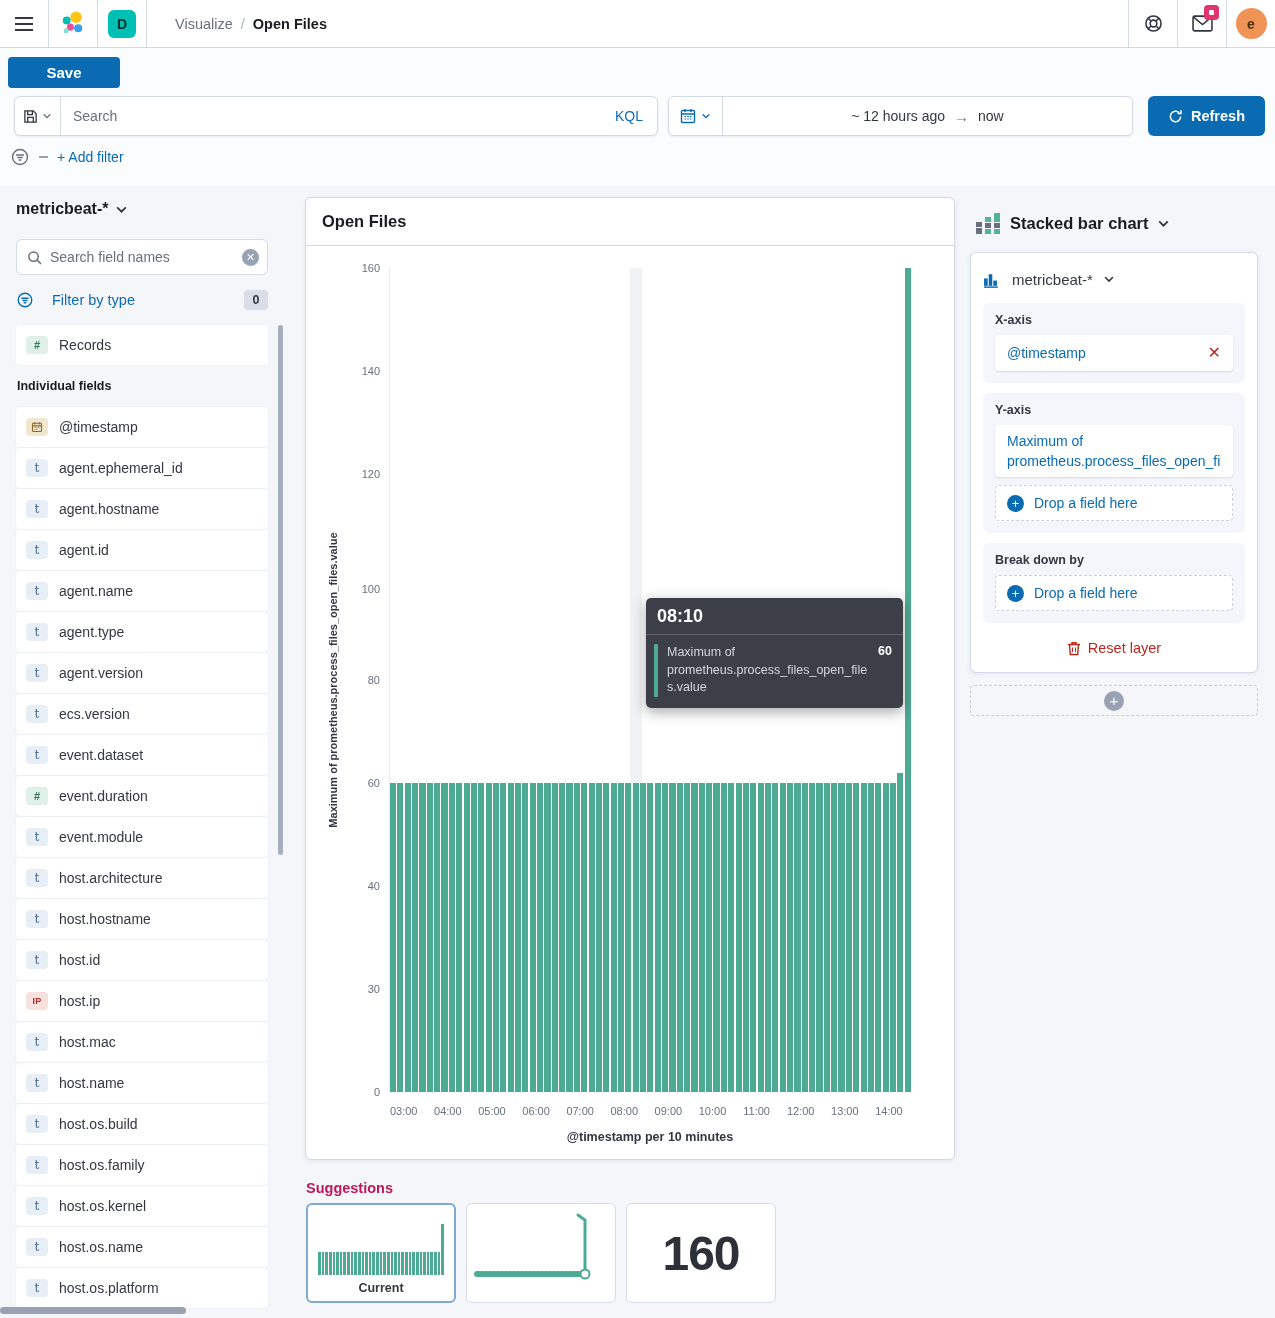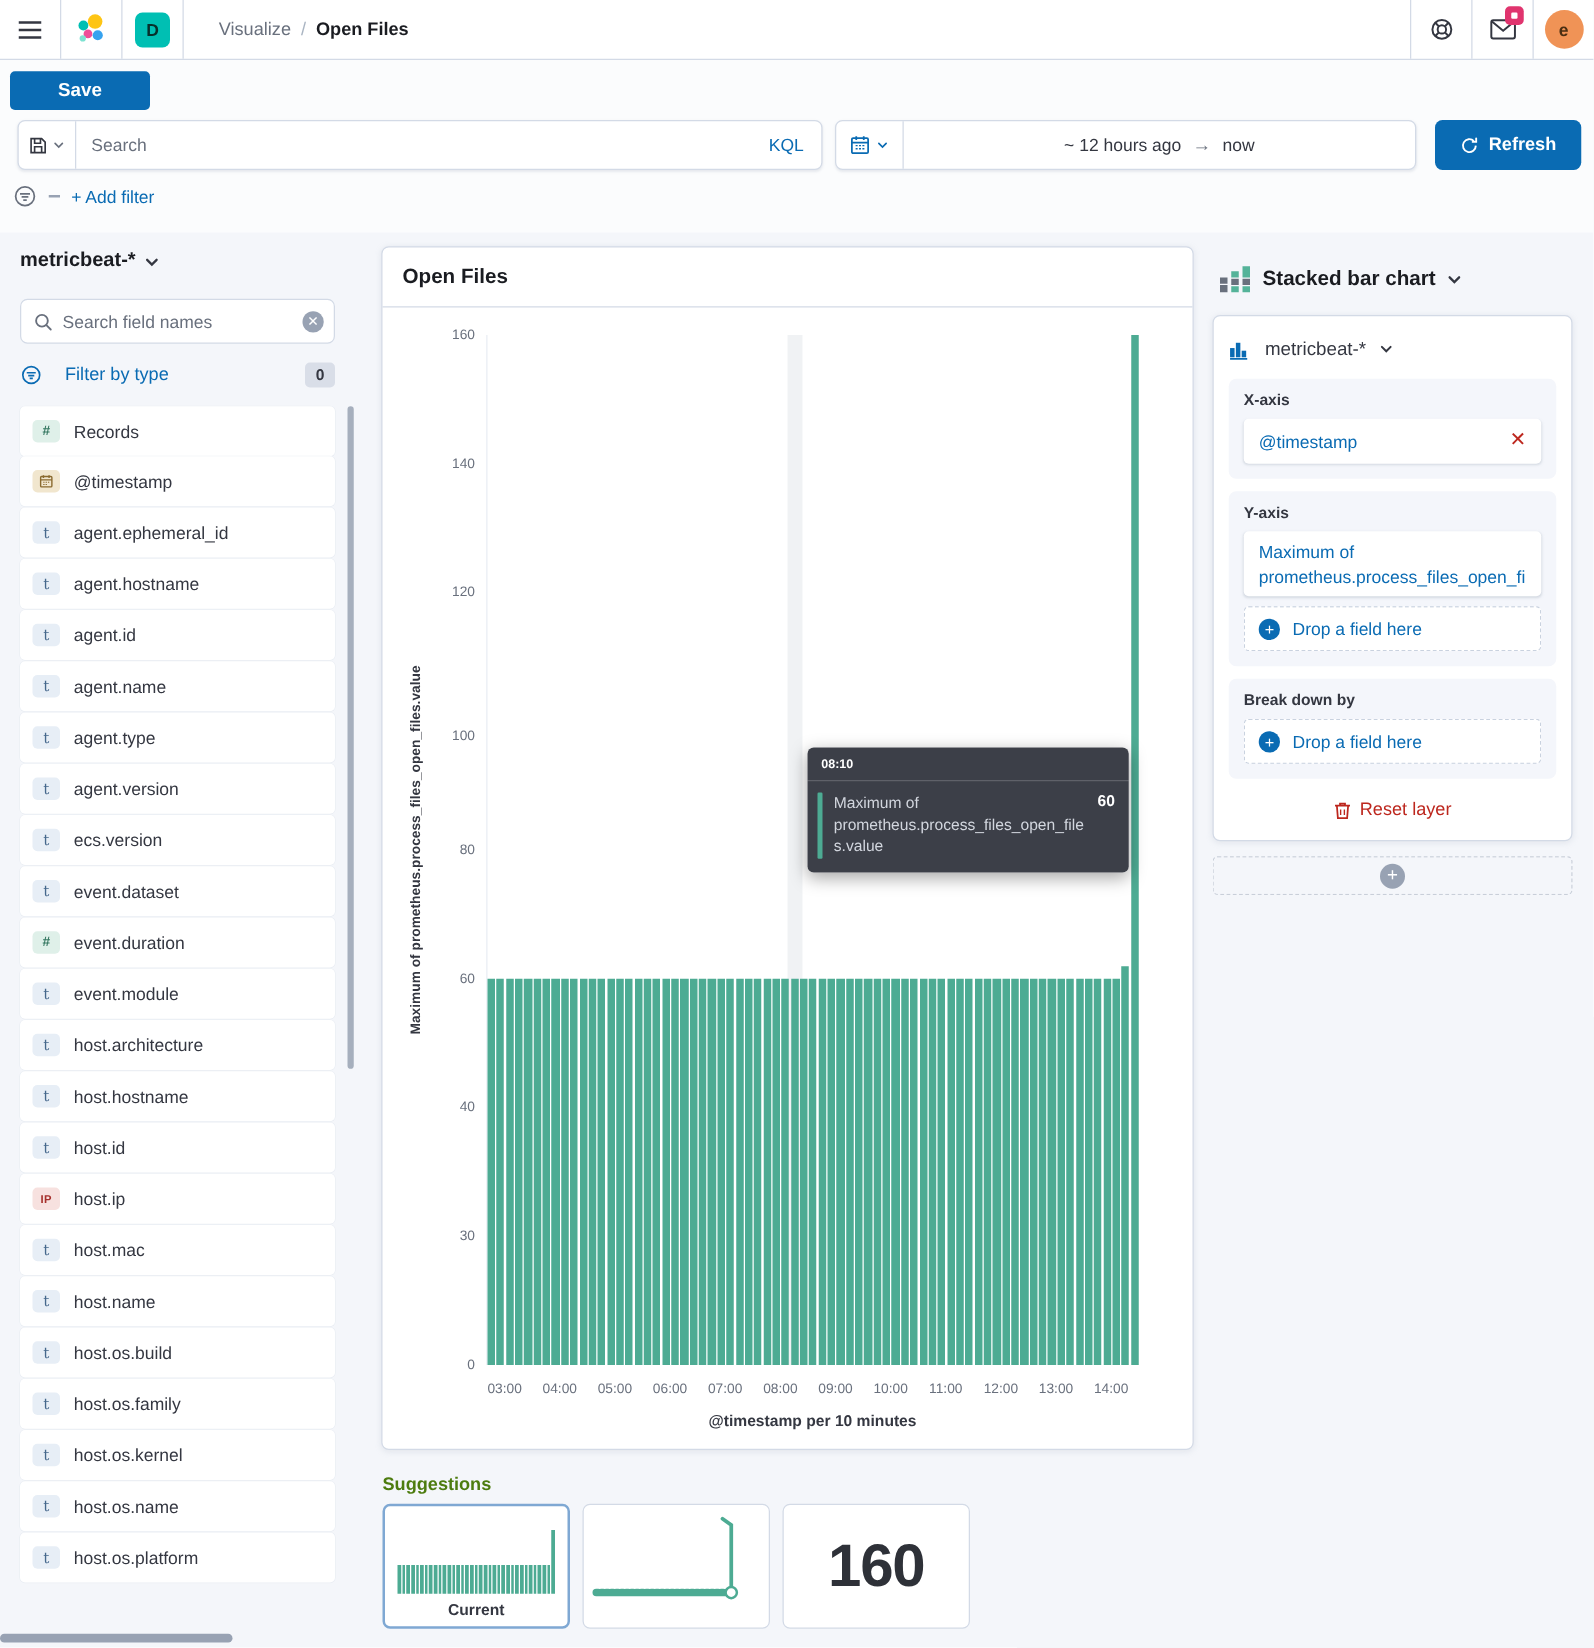--- a/index.html
+++ b/index.html
@@ -96,21 +96,21 @@
   .ylab { position:absolute; right:0; font-size:11px; color:#69707D; }
   .y-labels { position:absolute; left:30px; top:70px; width:44px; height:824px; }
   .y-title { position:absolute; top:482px; left:27px; transform:translate(-50%,-50%) rotate(-90deg);
     white-space:nowrap; font-size:11px; font-weight:700; color:#343741; }
   .xlab { position:absolute; transform:translateX(-50%); font-size:11px; color:#69707D; top:0; }
   .x-labels { position:absolute; left:83px; top:907px; width:522px; height:14px; }
   .x-title { position:absolute; top:932px; left:344px; transform:translateX(-50%); font-size:12.5px; font-weight:700; color:#343741; }
 
   .tooltip { position:absolute; left:340px; top:400px; width:257px; background:rgba(52,55,65,0.96);
     border-radius:5px; box-shadow:0 4px 14px rgba(0,0,0,.35); z-index:8; }
-  .tt-header { padding:8px 11px 7px; font-size:10px; font-weight:700; color:#fff;
+  .tt-header { padding:8px 11px 7px; font-size:18px; font-weight:700; color:#fff;
     border-bottom:1px solid rgba(255,255,255,0.18); }
   .tt-body { display:flex; align-items:flex-start; padding:9px 11px 11px 8px; }
   .tt-stripe { width:4px; align-self:stretch; background:#4DAB93; border-radius:1px; margin-right:9px; flex:none; }
   .tt-label { flex:1; font-size:12.5px; color:#D2D6DE; line-height:1.4; overflow-wrap:anywhere; }
   .tt-value { font-size:12.5px; font-weight:700; color:#fff; margin-left:10px; }
 
   
   .cfg-header { position:absolute; left:975px; top:212px; display:flex; align-items:center; gap:9px;
     font-size:16.5px; font-weight:700; color:#1A1C21; cursor:pointer; }
   .cfg-col { position:absolute; left:970px; top:252px; width:288px; }
@@ -129,21 +129,21 @@
   .plus-circle { width:17px; height:17px; border-radius:50%; background:#0A6BB3; color:#fff; font-size:13px;
     display:flex; align-items:center; justify-content:center; flex:none; }
   .reset-layer { margin-top:13px; height:24px; display:flex; align-items:center; justify-content:center; gap:7px;
     color:#BD271E; font-size:14.5px; cursor:pointer; }
   .add-layer { margin-top:12px; height:31px; border:1px dashed #C9CFD9; border-radius:4px;
     display:flex; align-items:center; justify-content:center; cursor:pointer; }
   .add-layer .gplus { width:20px; height:20px; border-radius:50%; background:#98A2B3; color:#fff; font-size:15px;
     display:flex; align-items:center; justify-content:center; }
 
   
-  .sugg-title { position:absolute; left:306px; top:1180px; font-size:14.5px; font-weight:700; color:#4d7c0f; }
+  .sugg-title { position:absolute; left:306px; top:1180px; font-size:14.5px; font-weight:700; color:#be185d; }
   .sugg-card { position:absolute; top:1203px; width:150px; height:100px; background:#fff;
     border:1px solid #D3DAE6; border-radius:6px; cursor:pointer; }
   .sugg-1 { left:306px; border:2px solid #7FA8D3; }
   .sugg-2 { left:466px; }
   .sugg-3 { left:626px; display:flex; align-items:center; justify-content:center; }
   .mini-bars { position:absolute; left:10px; right:10px; bottom:26px; height:55px; display:flex; align-items:flex-end; gap:1px; }
   .mini-bars i { flex:1; background:#4DAB93; }
   .current-lab { position:absolute; bottom:6px; width:100%; text-align:center; font-size:12.5px; font-weight:700; color:#343741; }
   .metric-160 { font-size:48px; font-weight:700; color:#2E3138; letter-spacing:-1px; }
 </style>
@@ -279,20 +279,21 @@
       <span class="ftype-label">Filter by type</span>
       <span class="ftype-badge">0</span>
     </div>
     <div class="field-list">
       <div class="field-item records-item">
         <span class="fbadge badge-number">
             <span class="nchar">#</span>
           </span>
         <span class="fname">Records</span>
       </div>
+      <div class="ind-fields">Individual fields</div>
       <div id="fields-container">
           <div class="field-item">
             <span class="fbadge badge-date">
               <svg width="12" height="12" viewBox="0 0 16 16" fill="none" stroke="#8A6A2F" stroke-width="1.5">
                 <rect x="2" y="3" width="12" height="11" rx="1"></rect>
                 <path d="M2 6.5h12M5 1.5v3M11 1.5v3"></path>
                 <path d="M4.8 9h1.4M7.3 9h1.4M9.8 9h1.4M4.8 11.5h1.4M7.3 11.5h1.4" stroke-width="1.1"></path>
               </svg>
             </span>
             <span class="fname">@timestamp</span>

